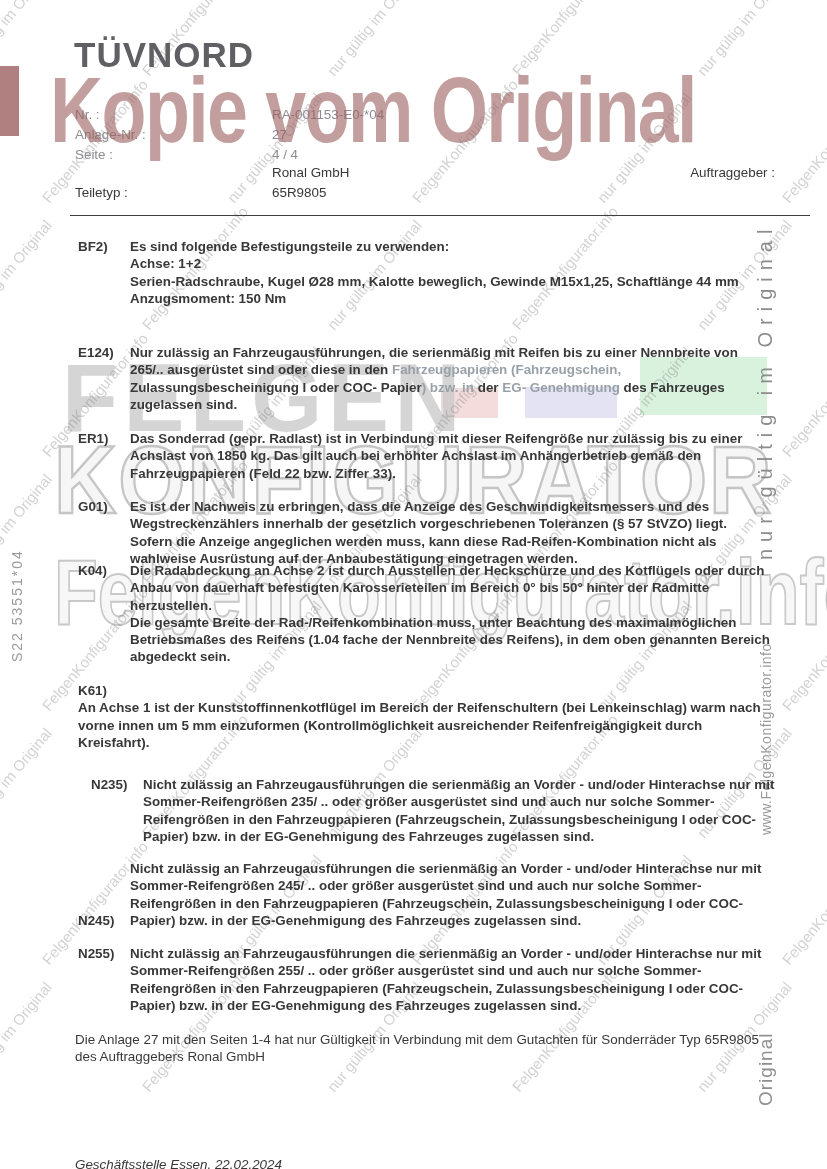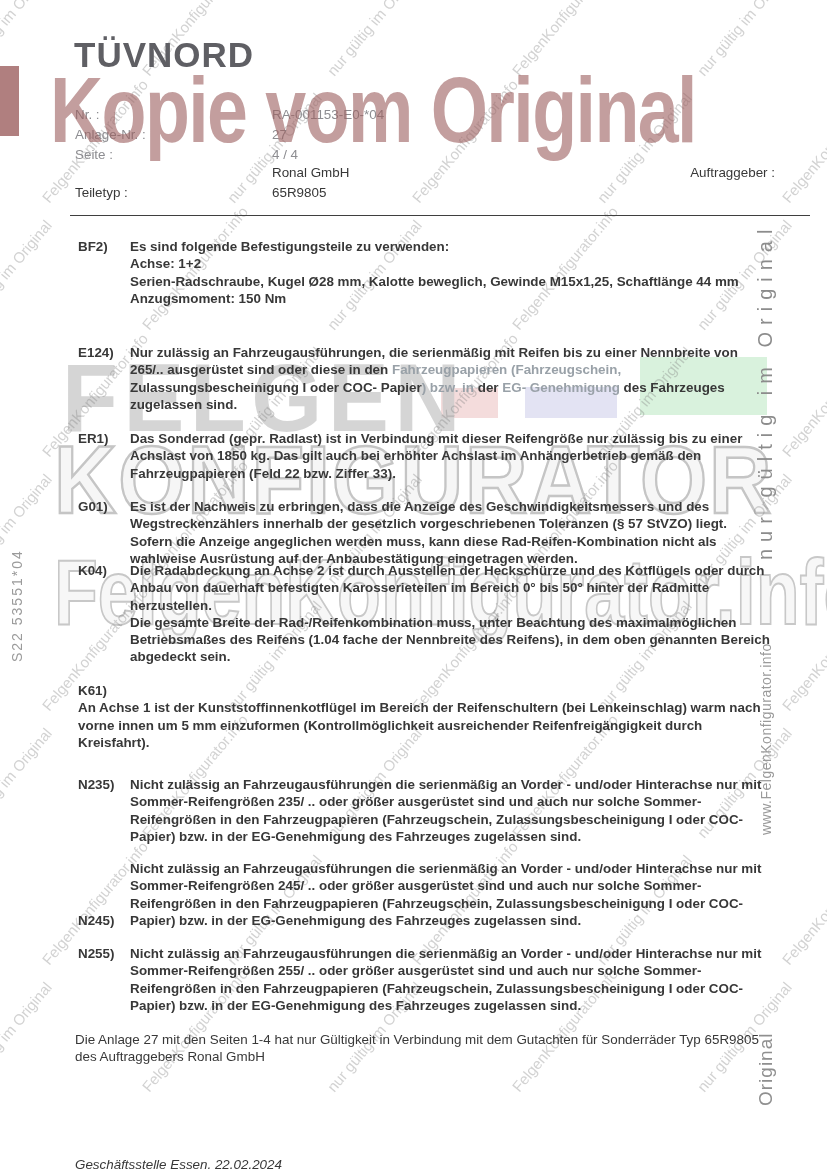--- a/index.html
+++ b/index.html
@@ -169,21 +169,21 @@
             <p><span>Die Radabdeckung an Achse 2 ist durch Ausstellen der Heckschürze und des Kotflügels oder durch Anbau von dauerhaft befestigten Karosserieteilen im Bereich 0° bis 50° hinter der Radmitte herzustellen.</span></p>
             <p><span>Die gesamte Breite der Rad-/Reifenkombination muss, unter Beachtung des maximalmöglichen Betriebsmaßes des Reifens (1.04 fache der Nennbreite des Reifens), in dem oben genannten Bereich abgedeckt sein.</span></p>
           </div>
         </div>
         <div class="section" style="top: 682px; flex-direction: column;">
           <div class="code">K61)</div>
           <div class="stext">
             <p><span>An Achse 1 ist der Kunststoffinnenkotflügel im Bereich der Reifenschultern (bei Lenkeinschlag) warm nach vorne innen um 5 mm einzuformen (Kontrollmöglichkeit ausreichender Reifenfreigängigkeit durch Kreisfahrt).</span></p>
           </div>
         </div>
-        <div class="section" style="top: 776px;">
+        <div class="section" style="top: 776px; margin-left: 13px;">
           <div class="code">N235)</div>
           <div class="stext">
             <p><span>Nicht zulässig an Fahrzeugausführungen die serienmäßig an Vorder - und/oder Hinterachse nur mit Sommer-Reifengrößen 235/ .. oder größer ausgerüstet sind und auch nur solche Sommer-Reifengrößen in den Fahrzeugpapieren (Fahrzeugschein, Zulassungsbescheinigung I oder COC- Papier) bzw. in der EG-Genehmigung des Fahrzeuges zugelassen sind.</span></p>
           </div>
         </div>
         <div class="section" style="top: 860px; align-items: flex-end;">
           <div class="code">N245)</div>
           <div class="stext">
             <p><span>Nicht zulässig an Fahrzeugausführungen die serienmäßig an Vorder - und/oder Hinterachse nur mit Sommer-Reifengrößen 245/ .. oder größer ausgerüstet sind und auch nur solche Sommer-Reifengrößen in den Fahrzeugpapieren (Fahrzeugschein, Zulassungsbescheinigung I oder COC- Papier) bzw. in der EG-Genehmigung des Fahrzeuges zugelassen sind.</span></p>
           </div>

